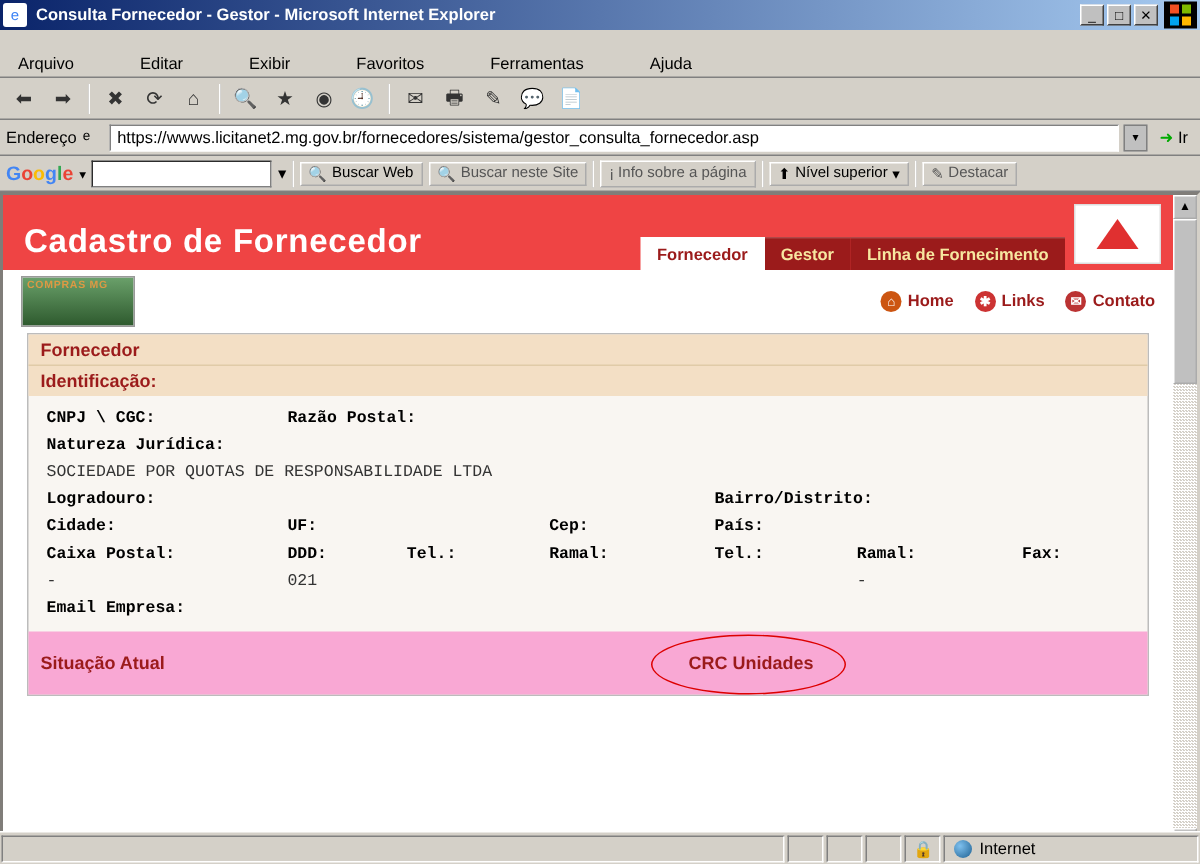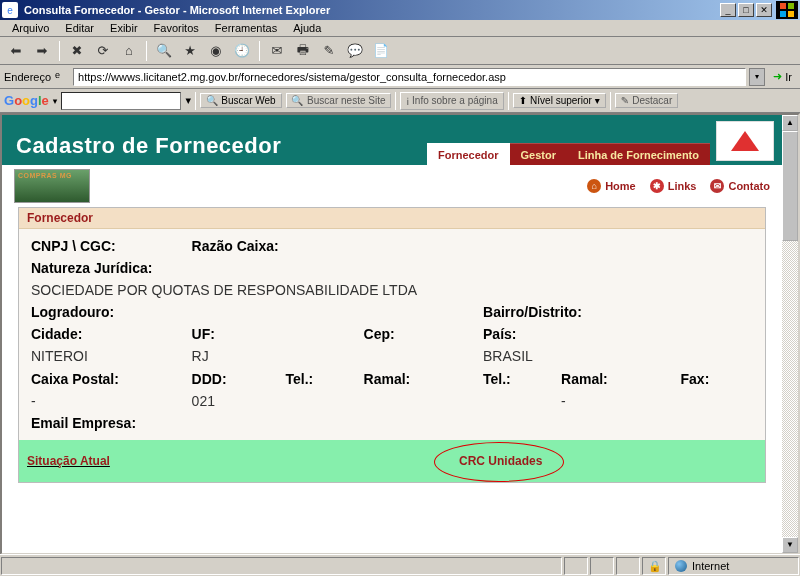--- a/index.html
+++ b/index.html
@@ -33,24 +33,25 @@
     background: #c0c0c0; border: 1px solid #fff;
     border-right-color: #404040; border-bottom-color: #404040;
     margin-left: 2px; font-size: 9px; line-height: 12px; text-align: center;
     color: #000;
   }
   .titlebar .logo-right { width: 22px; height: 18px; background: #000; margin-left: 4px; display:flex; align-items:center; justify-content:center; }
   .titlebar .logo-right svg { width: 16px; height: 16px; }
 
   .menubar {
     background: #d4d0c8;
-    height: 17px;
-    display: flex; align-items: flex-start;
+    height: 32px;
+    display: flex; align-items: flex-end;
     border-bottom: 1px solid #808080;
     padding-left: 4px;
+    gap: 28px;
   }
   .menubar span { padding: 2px 8px; cursor: default; }
 
   .toolbar {
     background: #d4d0c8;
     height: 28px;
     border-bottom: 1px solid #808080;
     display: flex; align-items: center;
     padding: 0 4px; gap: 2px;
   }
@@ -103,21 +104,21 @@
     background: #fff;
     overflow: hidden;
   }
 
   .seplag-bar {
     background: #2b2b2b; color: #f2c94c;
     font-size: 10px; padding: 2px 10px; text-align: left;
   }
 
   .redband {
-    background: #0f766e;
+    background: #ef4444;
     height: 50px;
     display:flex; align-items:flex-end;
     padding: 0 0 0 14px;
     position: relative;
   }
   .redband .title {
     color: #fff; font-size: 22px; font-weight: bold; letter-spacing: 0.5px;
     padding-bottom: 6px;
   }
   .redband .tabs {
@@ -158,32 +159,31 @@
     border-bottom: 1px solid #e0cba8;
   }
   .panel-head .sec { color:#9b1b1b; font-weight:bold; font-size:12px; }
   .panel-head .bc { margin-left:auto; color:#9b1b1b; font-weight:bold; font-size:12px; }
 
   .section-title {
     background:#f3dfc5; color:#9b1b1b; font-weight:bold; font-size:12px;
     padding: 3px 8px;
   }
 
-  .form-area { padding: 6px 8px; font-size: 14px; color:#222; }
+  .form-area { padding: 6px 8px; font-size: 11px; color:#222;font-family:Liberation Mono, monospace; }
   .lbl { font-weight:bold; color:#000; }
   table.form { width:100%; border-collapse: collapse; }
   table.form td { padding: 3px 4px; vertical-align: top; }
   .val { color:#333; }
   .row-split td { border-top: 1px dashed transparent; }
 
   .status-row {
-    background:#86efac;
+    background:#f9a8d4;
     padding: 14px 8px;
     position: relative;
-    text-decoration: underline;
   }
   .status-row .lbl { color:#9b1b1b; font-weight:bold; font-size:12px; }
   .status-row .value { color:#9b1b1b; font-weight:bold; font-size:12px; position:absolute; left: 440px; top: 14px; }
   .ellipse {
     position:absolute;
     left: 415px; top: 2px;
     width: 130px; height: 40px;
     border: 1px solid #d00; border-radius: 50%;
     pointer-events:none;
   }
@@ -193,21 +193,21 @@
     padding: 3px 8px;
   }
 
   .statusbar {
     position:absolute; left:0; right:0; bottom:0;
     height: 22px; background:#d4d0c8; border-top:1px solid #fff;
     display:flex; align-items:center; font-size:11px;
   }
   .statusbar .cell { border:1px solid #808080; border-top-color:#808080; border-left-color:#808080; border-right-color:#fff;border-bottom-color:#fff; height:18px; margin:0 1px; display:flex;align-items:center; padding:0 6px; }
   .statusbar .big { flex:1; }
-  .statusbar .zone { width: 131px; justify-content:flex-start; gap:5px; }
+  .statusbar .zone { width: 170px; justify-content:flex-start; gap:5px; }
   .statusbar .globe { width:12px;height:12px;border-radius:6px;background:radial-gradient(circle at 4px 4px,#7ec0ee,#1e6091); }
   .statusbar .lock { width:12px;height:12px; color:#b8860b; font-size:11px; }
 
 </style>
 </head>
 <body>
 
 <div class="titlebar">
   <span class="ie-icon">e</span>
   <span class="title-text">Consulta Fornecedor - Gestor - Microsoft Internet Explorer</span>
@@ -313,49 +313,44 @@
           </div>
       </div>
     </div>
 
     <div class="panel-wrap">
       <div class="panel">
         <div class="panel-head">
           <span class="sec">Fornecedor</span>
         </div>
 
+        <div class="section-title">Identificação:</div>
 
         <div class="form-area">
           <table class="form">
             <tbody>
                 <tr>
               <td width="22%"><span class="lbl">CNPJ \ CGC:</span></td>
-              <td colspan="7"><span class="lbl">Razão Caixa:</span></td>
+              <td colspan="7"><span class="lbl">Razão Postal:</span></td>
             </tr>
             <tr>
               <td colspan="8"><span class="lbl">Natureza Jurídica:</span></td>
             </tr>
             <tr>
               <td colspan="8"><span class="val">SOCIEDADE POR QUOTAS DE RESPONSABILIDADE LTDA</span></td>
             </tr>
             <tr>
               <td colspan="4"><span class="lbl">Logradouro:</span></td>
               <td colspan="4"><span class="lbl">Bairro/Distrito:</span></td>
             </tr>
             <tr>
               <td><span class="lbl">Cidade:</span></td>
               <td colspan="2"><span class="lbl">UF:</span></td>
               <td><span class="lbl">Cep:</span></td>
               <td colspan="4"><span class="lbl">País:</span></td>
-            </tr>
-            <tr>
-              <td><span class="val">NITEROI</span></td>
-              <td colspan="2"><span class="val">RJ</span></td>
-              <td></td>
-              <td colspan="4"><span class="val">BRASIL</span></td>
             </tr>
             <tr class="row-split">
               <td><span class="lbl">Caixa Postal:</span></td>
               <td><span class="lbl">DDD:</span></td>
               <td><span class="lbl">Tel.:</span></td>
               <td><span class="lbl">Ramal:</span></td>
               <td><span class="lbl">Tel.:</span></td>
               <td><span class="lbl">Ramal:</span></td>
               <td colspan="2"><span class="lbl">Fax:</span></td>
             </tr>

